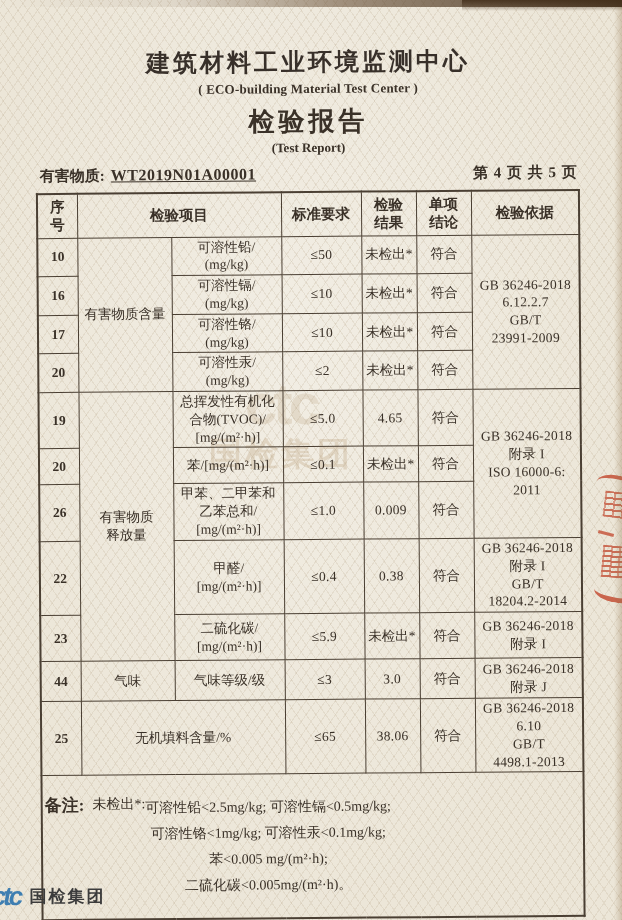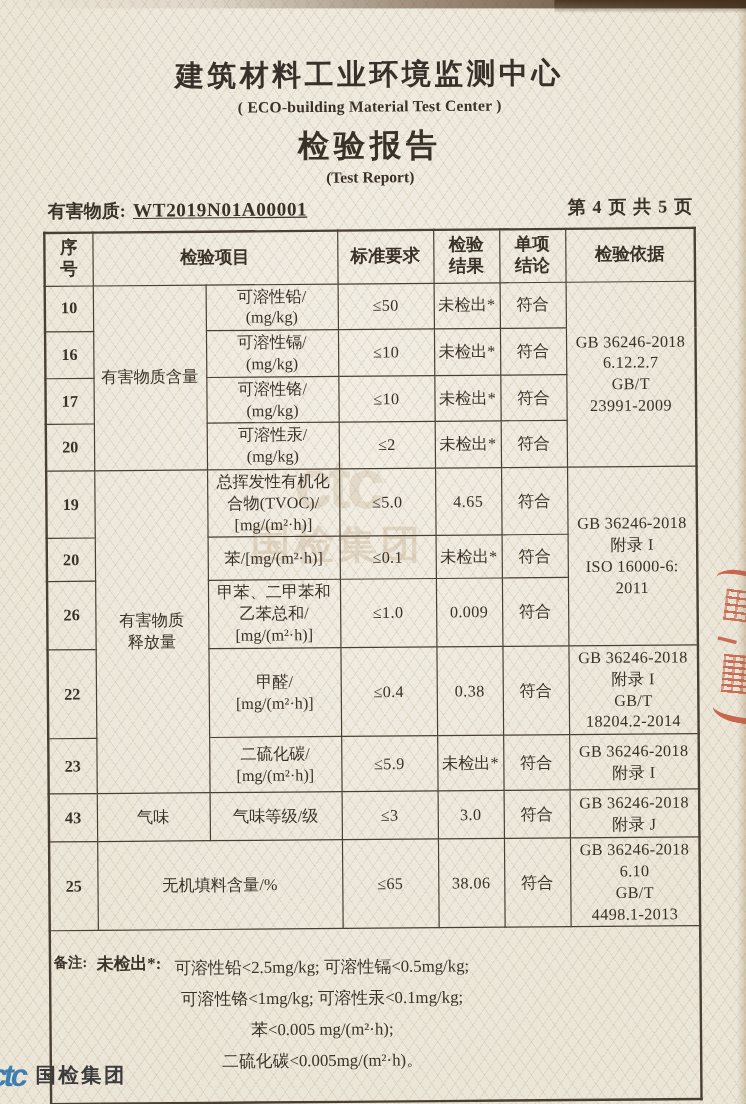--- a/index.html
+++ b/index.html
@@ -42,22 +42,22 @@
   tr.hdr{height:44px;}
   tr.r-s{height:36px;}   
   tr.r-m{height:46px;}   
   tr.r-21{height:50px;}
   tr.r-22{height:64px;}
   tr.r-24{height:40px;}
   tr.r-25{height:64px;}
   tr.r-remark{height:118px;}
   td.remark-cell{text-align:left;vertical-align:top;padding:9px 10px 4px 16px;}
   .remark-flex{display:flex;align-items:flex-start;font-size:14px;}
-  .remark-label{font-weight:bold;font-size:12px;margin-right:8px;white-space:nowrap;}
-  .remark-key{margin-right:11px;white-space:nowrap;padding-top:1px;font-weight:bold;}
+  .remark-label{font-weight:bold;font-size:17px;margin-right:8px;white-space:nowrap;}
+  .remark-key{margin-right:0;white-space:nowrap;padding-top:1px;}
   .remark-lines{white-space:pre-line;line-height:26px;padding-top:1px;}
   .logo{position:absolute;left:-8px;bottom:8px;display:flex;align-items:center;z-index:4;}
   .logo-mark{font-family:"Liberation Sans","DejaVu Sans",sans-serif;font-weight:800;font-size:26px;
     color:#3e7eb1;letter-spacing:-3px;transform:skewX(-10deg);margin-right:9px;}
   .logo-name{font-family:"Liberation Sans","DejaVu Sans",sans-serif;font-weight:bold;font-size:17px;color:#3c3c3c;letter-spacing:2px;}
 
   
   .watermark{position:absolute;left:196px;top:378px;width:170px;text-align:center;z-index:1;pointer-events:none;}
   .wm-mark{font-family:"Liberation Sans","DejaVu Sans",sans-serif;font-weight:800;font-size:58px;
     color:rgba(178,150,112,.22);letter-spacing:-4px;line-height:.9;}
@@ -221,21 +221,21 @@
         <td>二硫化碳/
 [mg/(m²·h)]</td>
         <td class="num">≤5.9</td>
         <td>未检出*</td>
         <td>符合</td>
         <td class="num">GB 36246-2018
 附录 I</td>
       </tr>
 
       <tr class="r-24">
-        <td class="no">43</td>
+        <td class="no">44</td>
         <td>气味</td>
         <td>气味等级/级</td>
         <td class="num">≤3</td>
         <td class="num">3.0</td>
         <td>符合</td>
         <td class="num">GB 36246-2018
 附录 J</td>
       </tr>
 
       <tr class="r-25">

